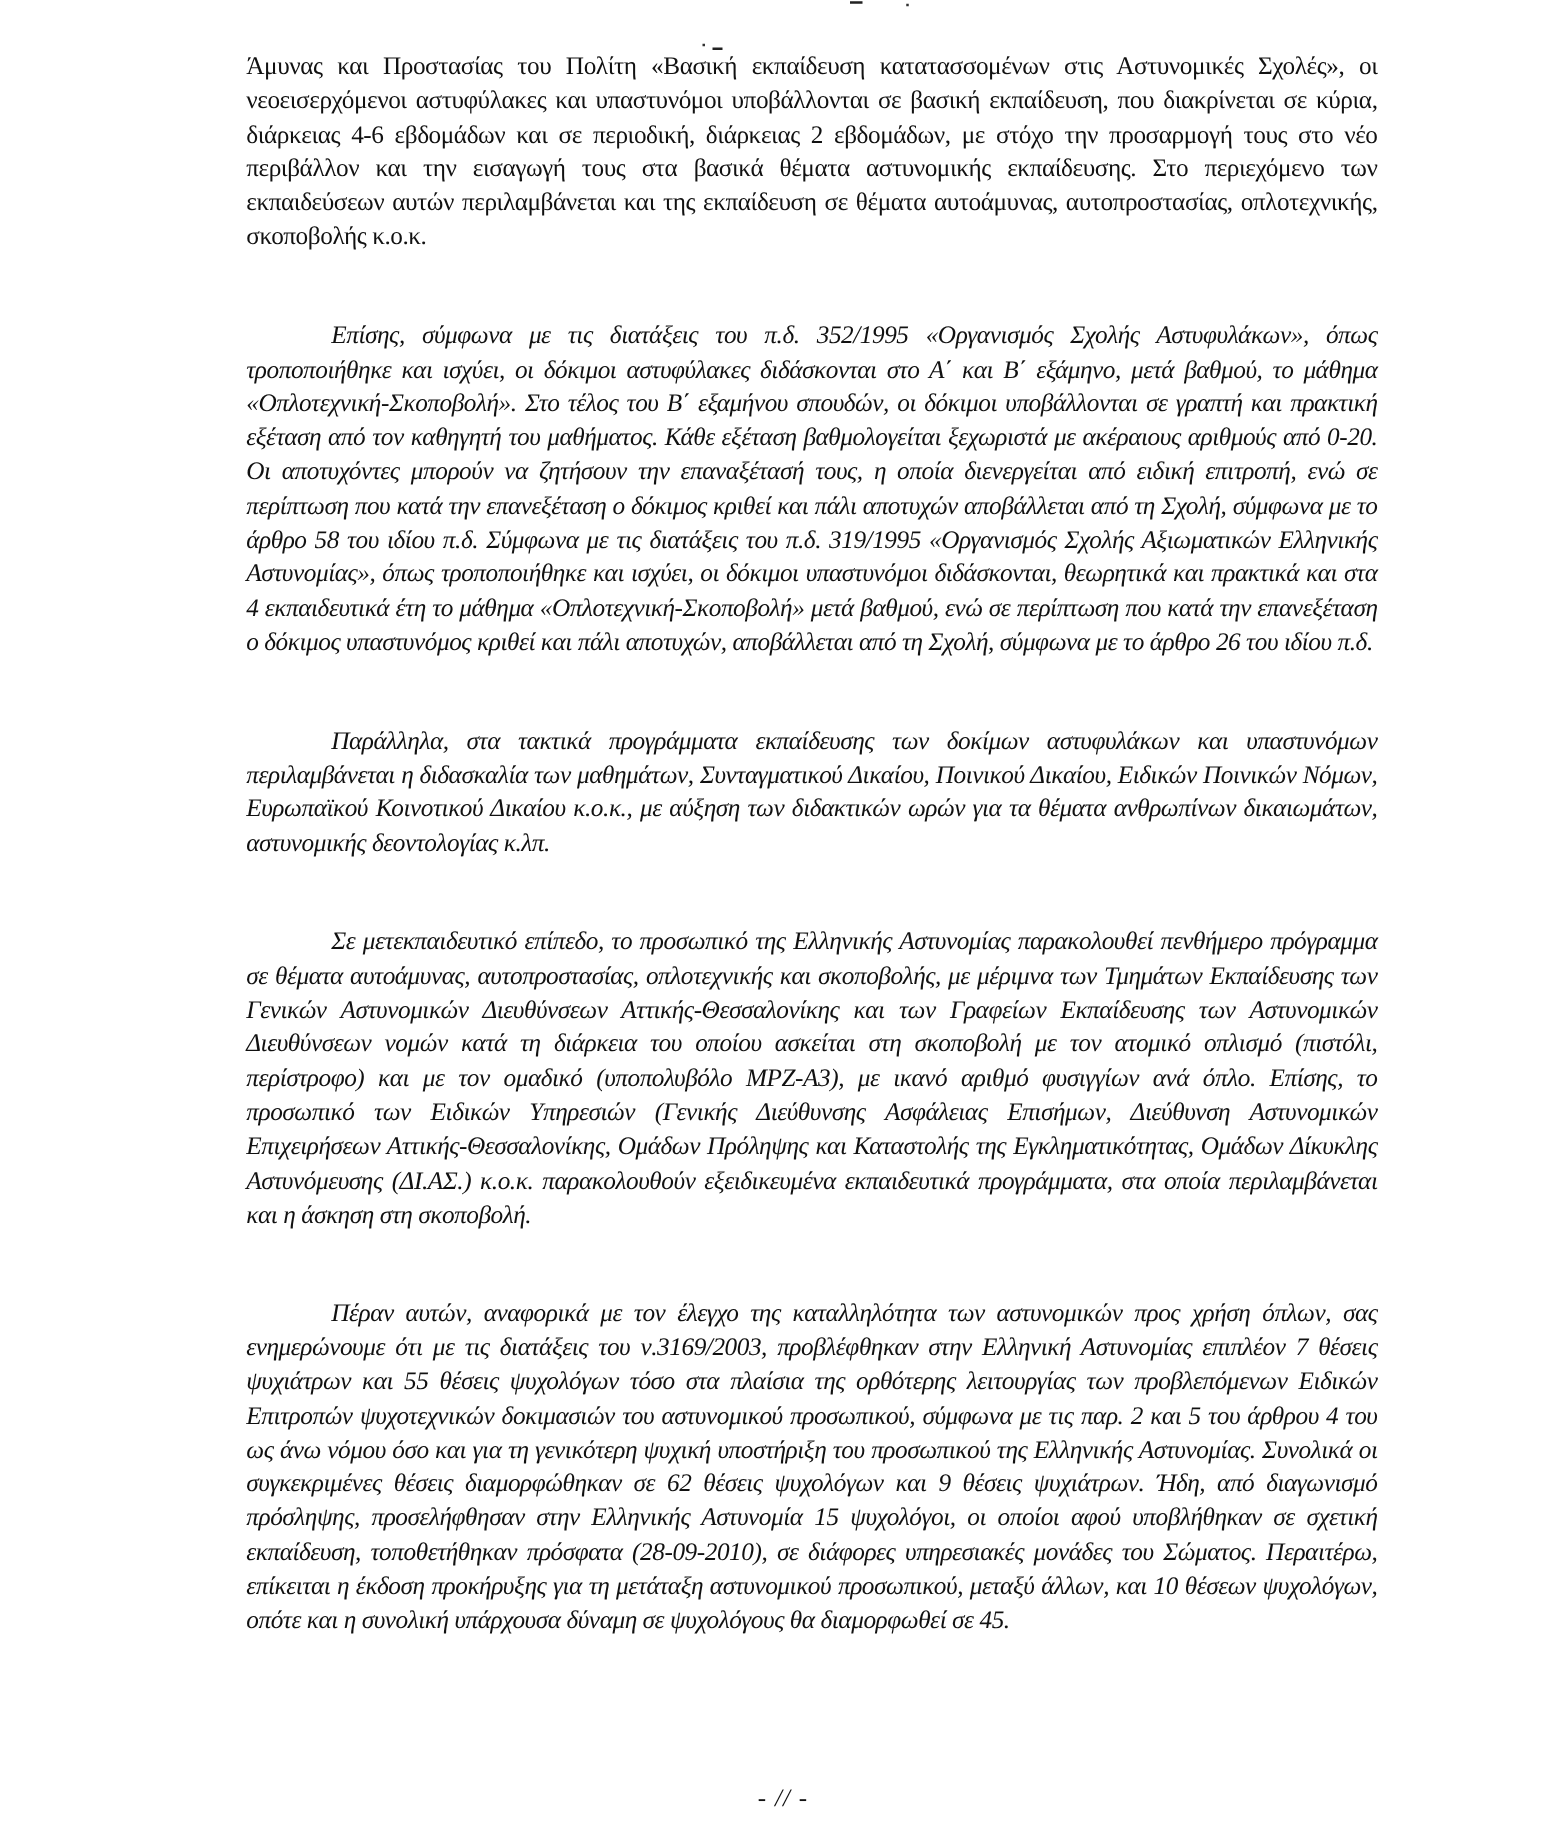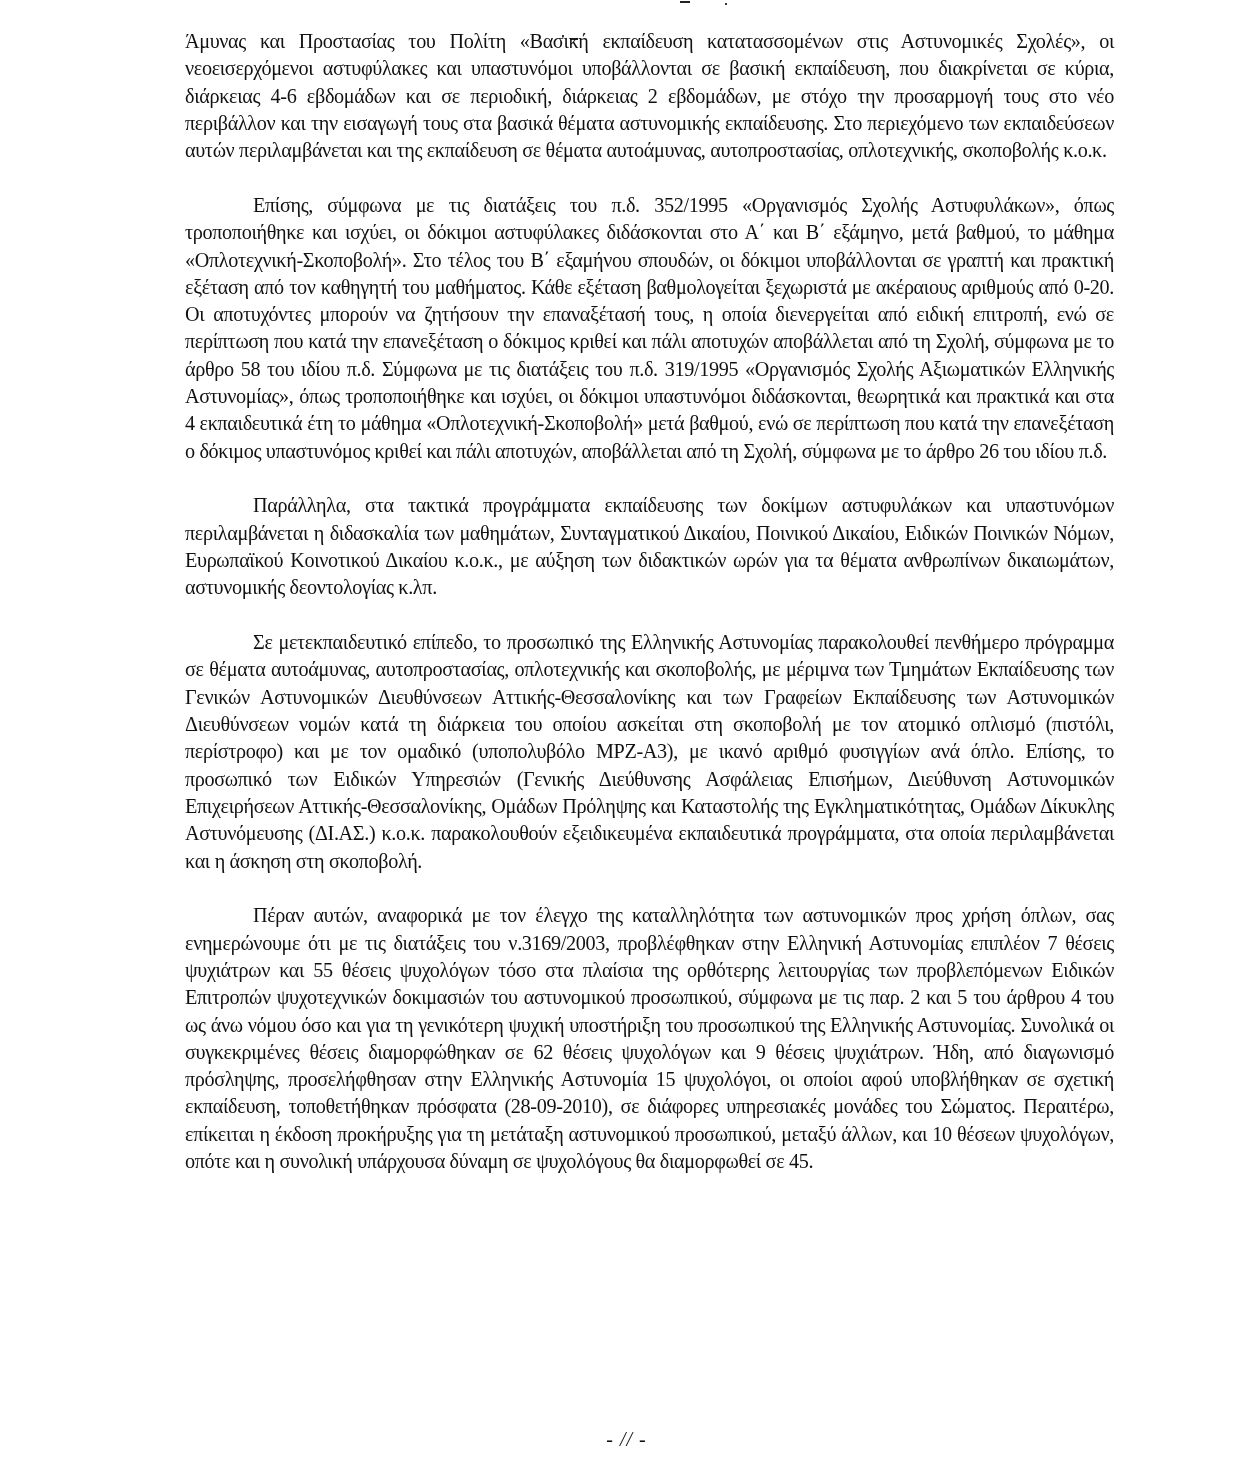--- a/index.html
+++ b/index.html
@@ -15,30 +15,31 @@
       font-family: "Liberation Serif", "DejaVu Serif", serif;
       color: #111111;
     }
     .page {
       position: absolute;
       left: 185px;
       top: 28px;
       width: 929px;
     }
     .para {
-      margin: 0;
+      margin: 12px;
       font-size: 20.2px;
       line-height: 27.3px;
       text-align: justify;
       letter-spacing: -0.35px;
       word-spacing: 0px;
       -webkit-font-smoothing: none;
     }
     .para.indent {
       text-indent: 68px;
+      font-style: italic;
     }
     .gap {
       height: 27.5px;
     }
     .page-footer {
       position: absolute;
       left: 0;
       width: 1253px;
       top: 1428px;
       text-align: center;

